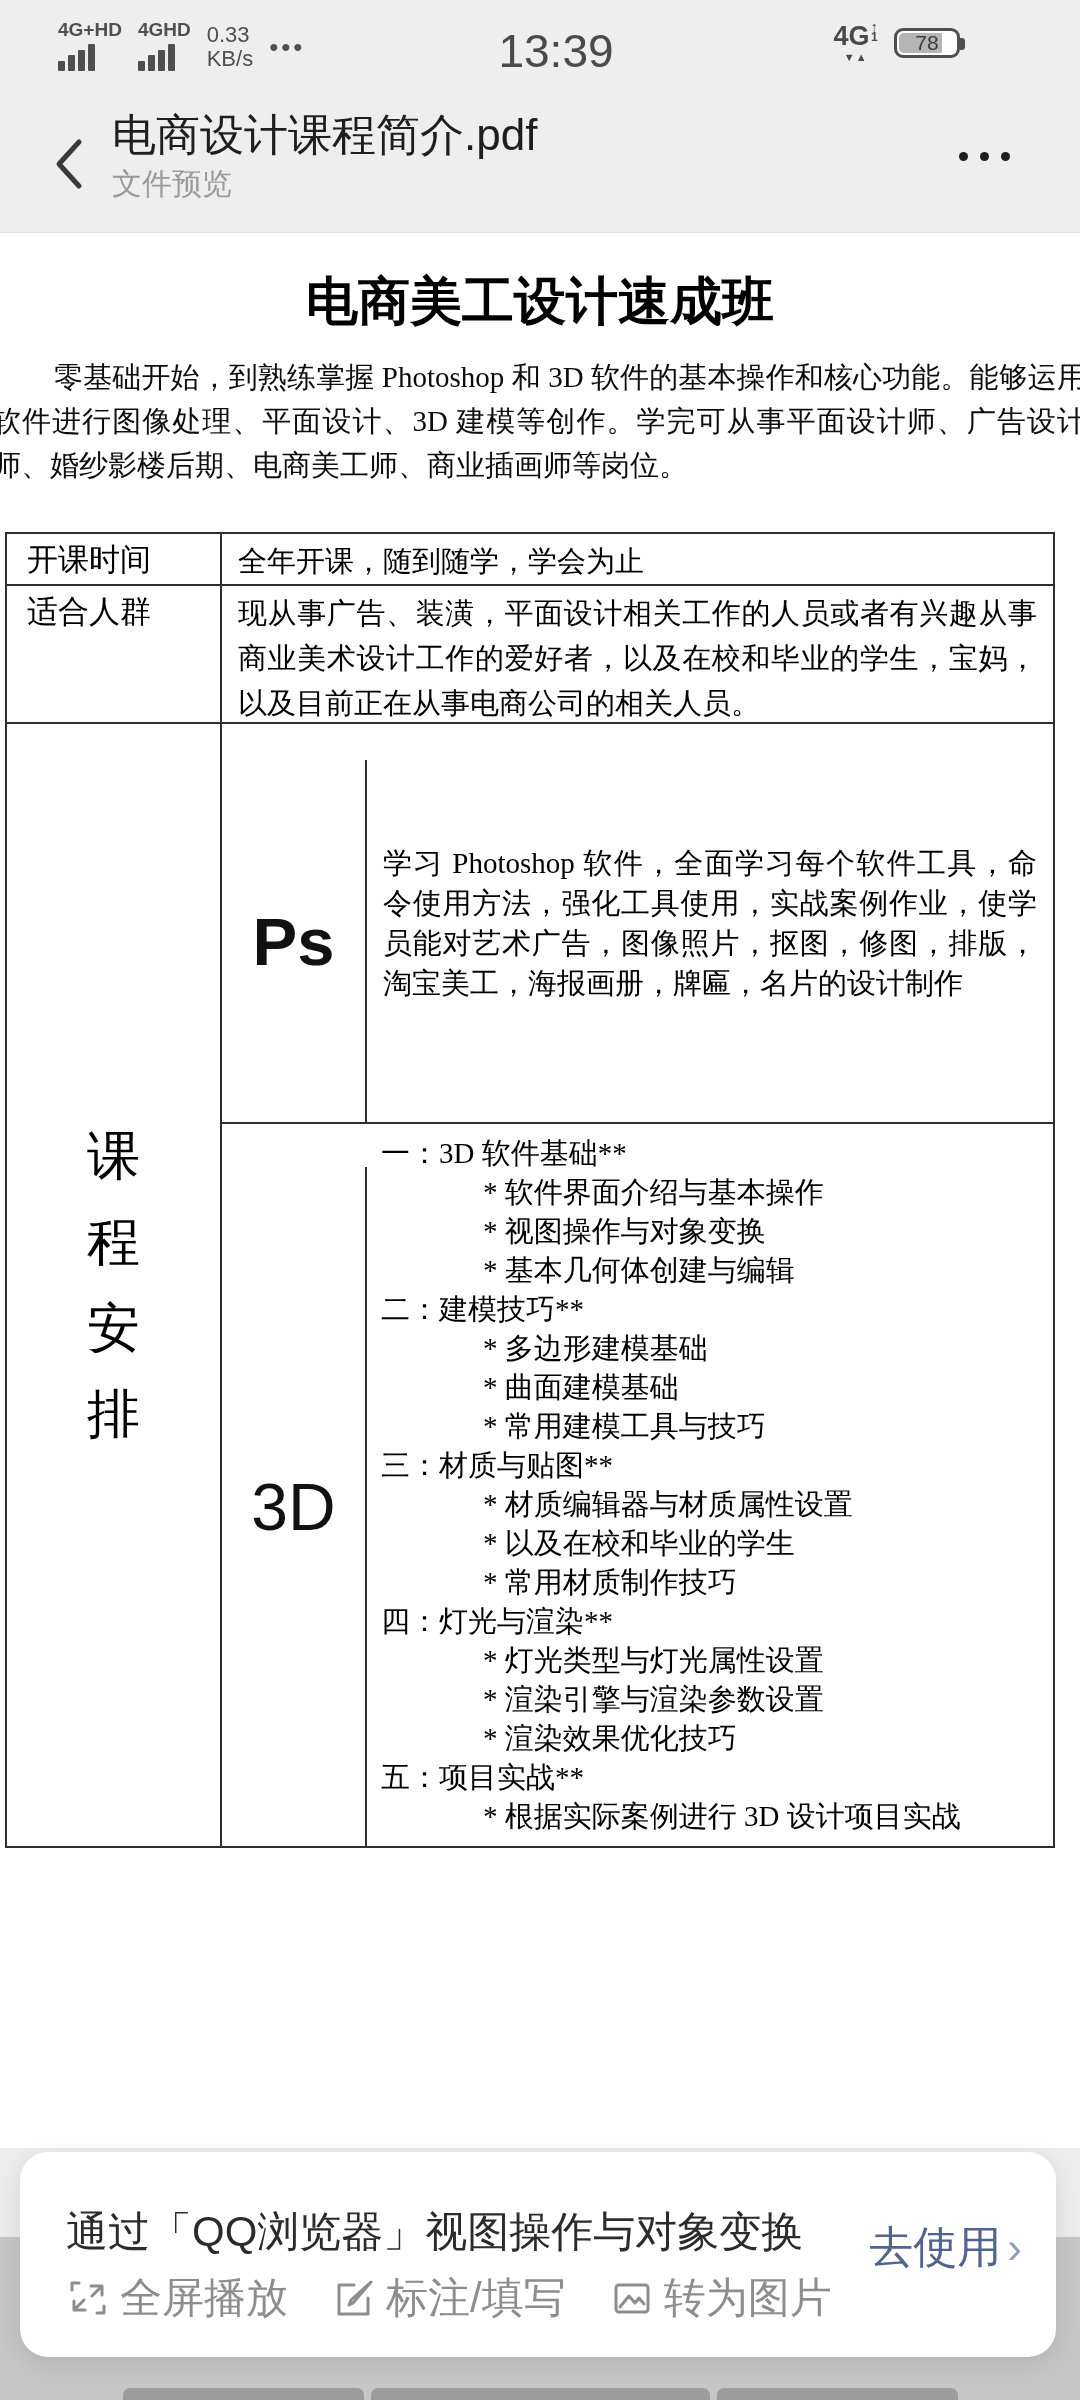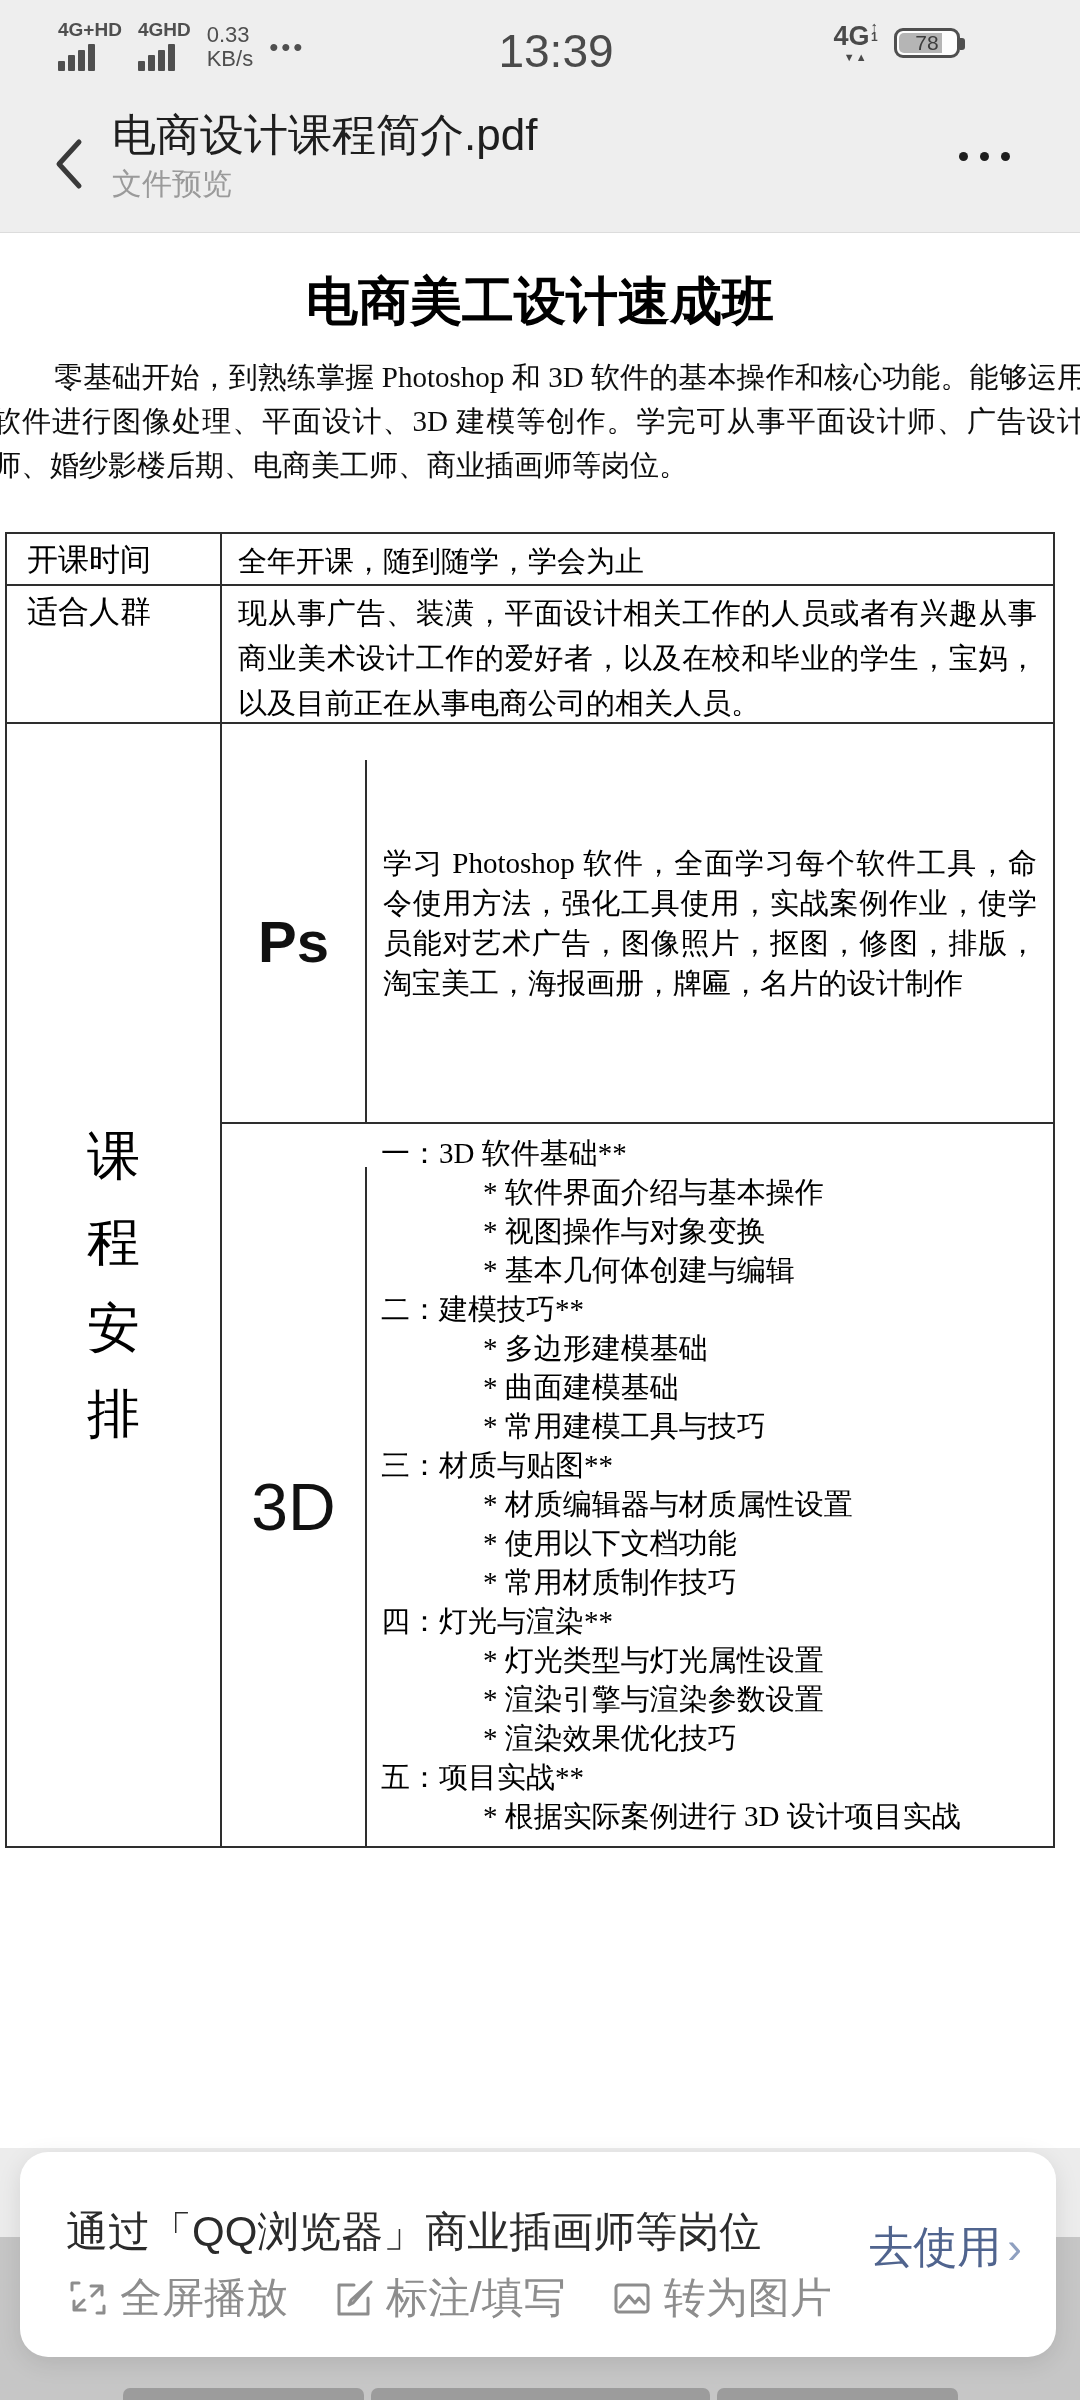--- a/index.html
+++ b/index.html
@@ -53,21 +53,21 @@
   .t-content { flex:1; padding:5px 16px 0; font-size:29px; line-height:45px; text-align:justify; }
   .row-start { height:52px; }
   .row-fit { height:138px; }
   .sched-cell { width:215px; border-right:2px solid #2e2e2e; display:flex; flex-direction:column; align-items:center; justify-content:center; gap:33px; }
   .sched-cell span { font-size:53px; line-height:53px; }
   .sched-right { flex:1; display:flex; flex-direction:column; }
   .sub-row { display:flex; border-bottom:2px solid #2e2e2e; }
   .sub-row.last { border-bottom:none; flex:1; }
   .sub-row.ps { height:400px; }
   .badge-cell { width:145px; border-right:2px solid #2e2e2e; display:flex; align-items:center; justify-content:center; font-family:"Liberation Sans",sans-serif; font-weight:600; color:#111; }
-  .badge-ps { font-size:58px;margin-top:36px; }
+  .badge-ps { font-size:67px;margin-top:36px; }
   .badge-3d { font-size:66px; font-weight:400;margin-top:43px; }
   .ps-text { flex:1; display:flex; align-items:center; padding:0 16px; font-size:29px; line-height:40px; text-align:justify; }
   .d3-list { flex:1; padding-top:10px; font-size:29px; line-height:39px; }
   .d3-list .lv1 { padding-left:14px; }
   .d3-list .lv2 { padding-left:116px; }
 
   
   .viewer-strip { position:absolute; top:2148px; left:0; width:1080px; height:89px; background:#ececec; }
   .dim-area { position:absolute; top:2237px; left:0; width:1080px; height:163px; background:#c6c6c6; }
   .sheet-card { position:absolute; top:2152px; left:20px; width:1036px; height:205px; background:#ffffff; border-radius:28px; box-shadow:0 6px 24px rgba(0,0,0,0.10); }
@@ -184,40 +184,40 @@
                 <div class="lv1">一：3D 软件基础**</div>
                 <div class="lv2">*  软件界面介绍与基本操作</div>
                 <div class="lv2">*  视图操作与对象变换</div>
                 <div class="lv2">*  基本几何体创建与编辑</div>
                 <div class="lv1">二：建模技巧**</div>
                 <div class="lv2">*  多边形建模基础</div>
                 <div class="lv2">*  曲面建模基础</div>
                 <div class="lv2">*  常用建模工具与技巧</div>
                 <div class="lv1">三：材质与贴图**</div>
                 <div class="lv2">*  材质编辑器与材质属性设置</div>
-                <div class="lv2">*  使用以下文档功能</div>
+                <div class="lv2">*  以及在校和毕业的学生</div>
                 <div class="lv2">*  常用材质制作技巧</div>
                 <div class="lv1">四：灯光与渲染**</div>
                 <div class="lv2">*  灯光类型与灯光属性设置</div>
                 <div class="lv2">*  渲染引擎与渲染参数设置</div>
                 <div class="lv2">*  渲染效果优化技巧</div>
                 <div class="lv1">五：项目实战**</div>
                 <div class="lv2">*  根据实际案例进行 3D 设计项目实战</div>
               </div>
           </div>
         </div>
       </div>
     </div>
   </div>
 
   <div class="viewer-strip"></div>
   <div class="dim-area"></div>
 
   <div class="sheet-card">
-    <div class="sheet-title">通过「QQ浏览器」商业插画师等岗位</div>
+    <div class="sheet-title">通过「QQ浏览器」视图操作与对象变换</div>
     <div class="sheet-action">
       <span>去使用</span>
       <span class="action-chev">›</span>
     </div>
     <div class="feature-row" id="feature-row">
         <div class="feature">
           <span>
             <svg width="44" height="44" viewBox="0 0 44 44" fill="none" stroke="#8d8d8d" stroke-width="3" stroke-linecap="round" stroke-linejoin="round">
               <path d="M6 14 V7 H13"></path>
               <path d="M38 30 V37 H31"></path>

